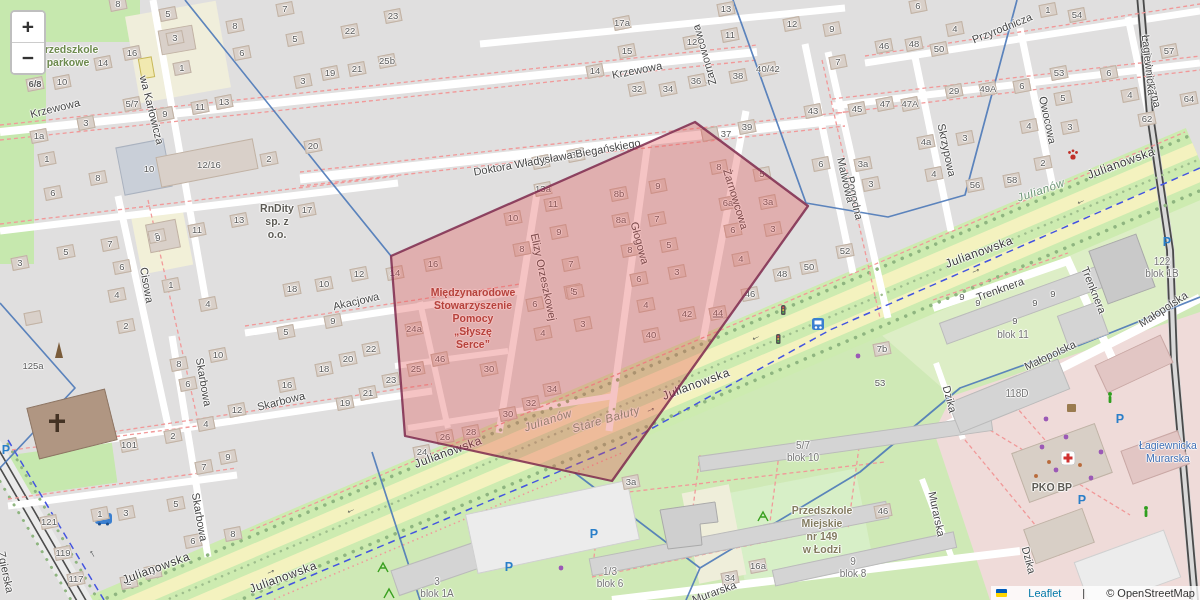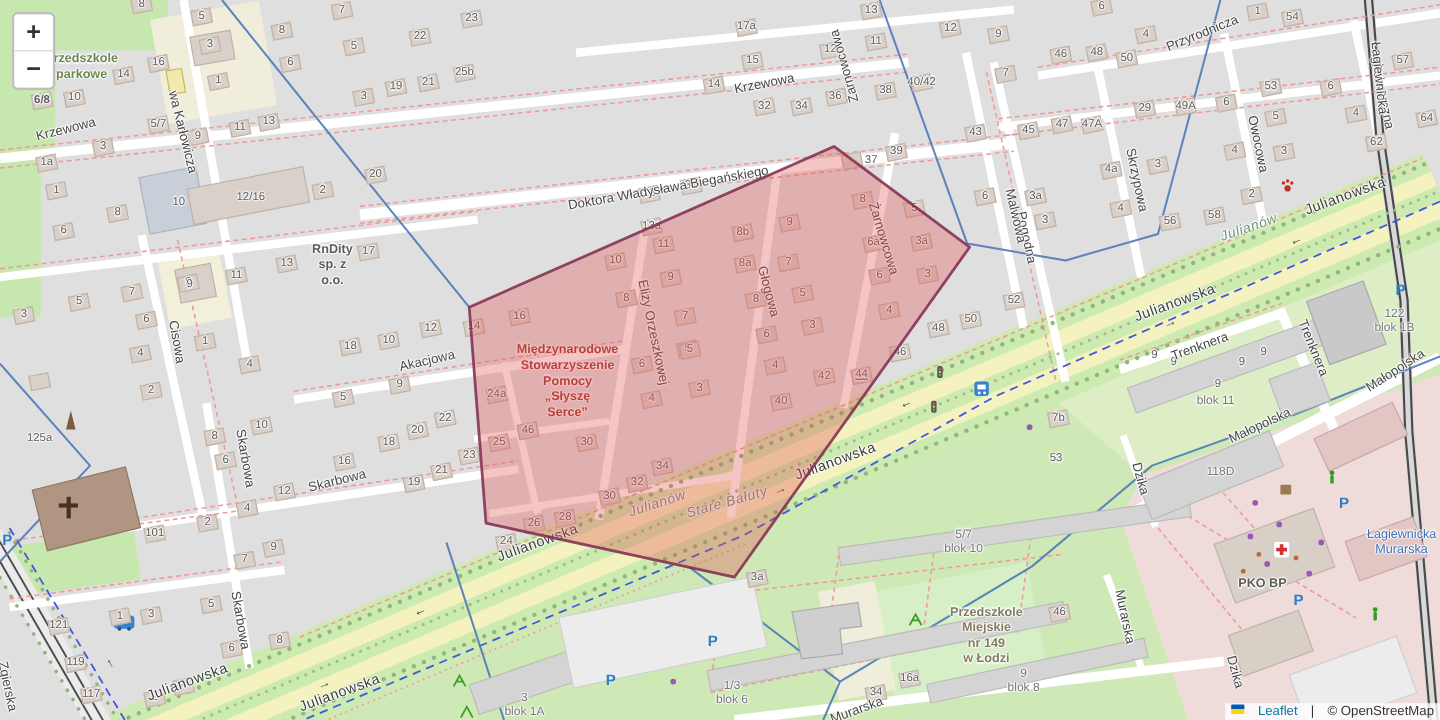--- a/index.html
+++ b/index.html
@@ -18,21 +18,21 @@
   .district{font-size:11.5px;font-style:italic;color:#6f9678;letter-spacing:.6px;}
   .blok{font-size:10px;color:#757575;text-align:center;line-height:12px;}
   .poi{font-size:10.5px;text-align:center;line-height:13px;font-weight:bold;}
   .poi.red{color:#a03c32}.poi.gray{color:#5d5b55}.poi.brown{color:#837c60}
   .poi.green{color:#6d8a4e}.poi.blue{color:#3e6eb4;font-weight:normal;}
   .ic.parking{color:#2a7fc9;font-weight:bold;font-size:12.5px;text-shadow:none;}
   .ic.arrow{color:#44484a;font-size:11px;text-shadow:none;}
   .zoomctl{position:absolute;left:10px;top:10px;z-index:10;width:32px;border:2px solid rgba(0,0,0,.25);border-radius:5px;overflow:hidden;background:#fff;}
   .zoomctl a{display:block;width:32px;height:30px;line-height:29px;text-align:center;font-size:21px;font-weight:bold;color:#333;text-decoration:none;background:#fff;cursor:pointer;}
   .zoomctl a:first-child{border-bottom:1px solid #ccc;}
-  .attrib{position:absolute;right:0;bottom:0;z-index:10;background:rgba(255,255,255,.8);padding:1px 5px;font-size:11px;color:#333;display:flex;gap:11px;}
+  .attrib{position:absolute;right:0;bottom:0;z-index:10;background:rgba(255,255,255,.8);padding:1px 5px;font-size:11px;color:#333;display:flex;align-items:center;gap:21px;}
   .attrib a{text-decoration:none;}
   .attrib .lf{color:#0078a8;}
   .attrib .osm{color:#333;}
   .flag{display:inline-block;width:11px;height:8px;background:linear-gradient(#005bbb 50%,#ffd500 50%);border-radius:1px;}
 </style>
 </head>
 <body>
 
 <div class="map">
 

